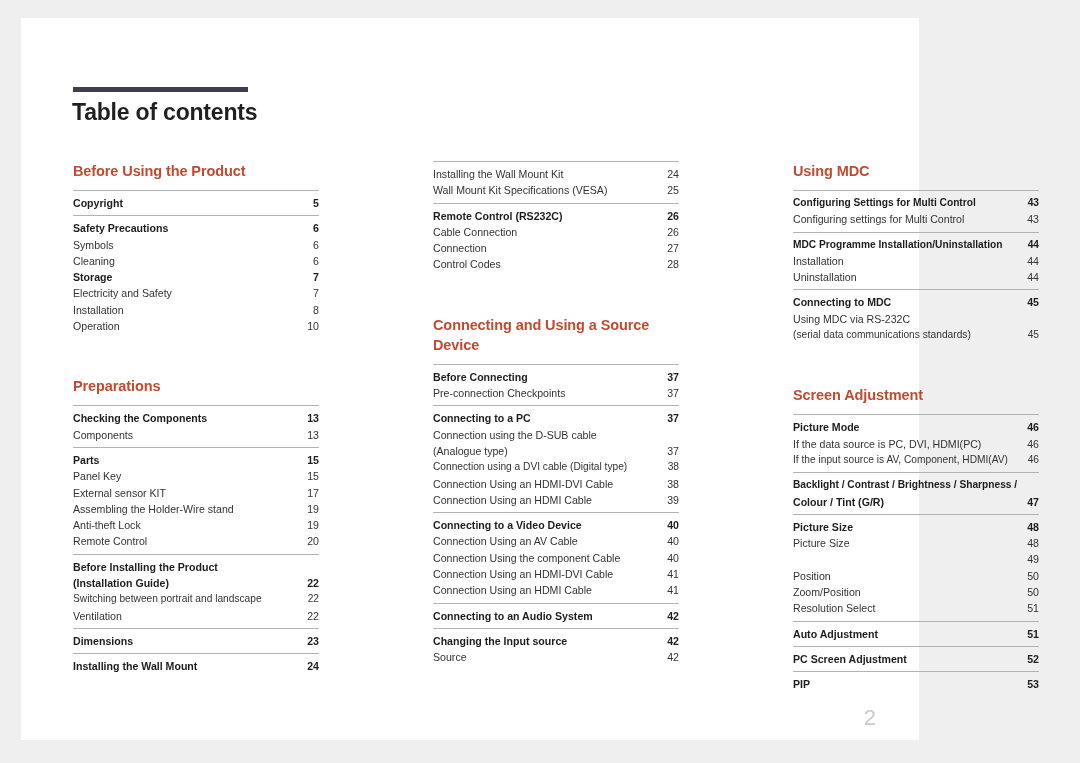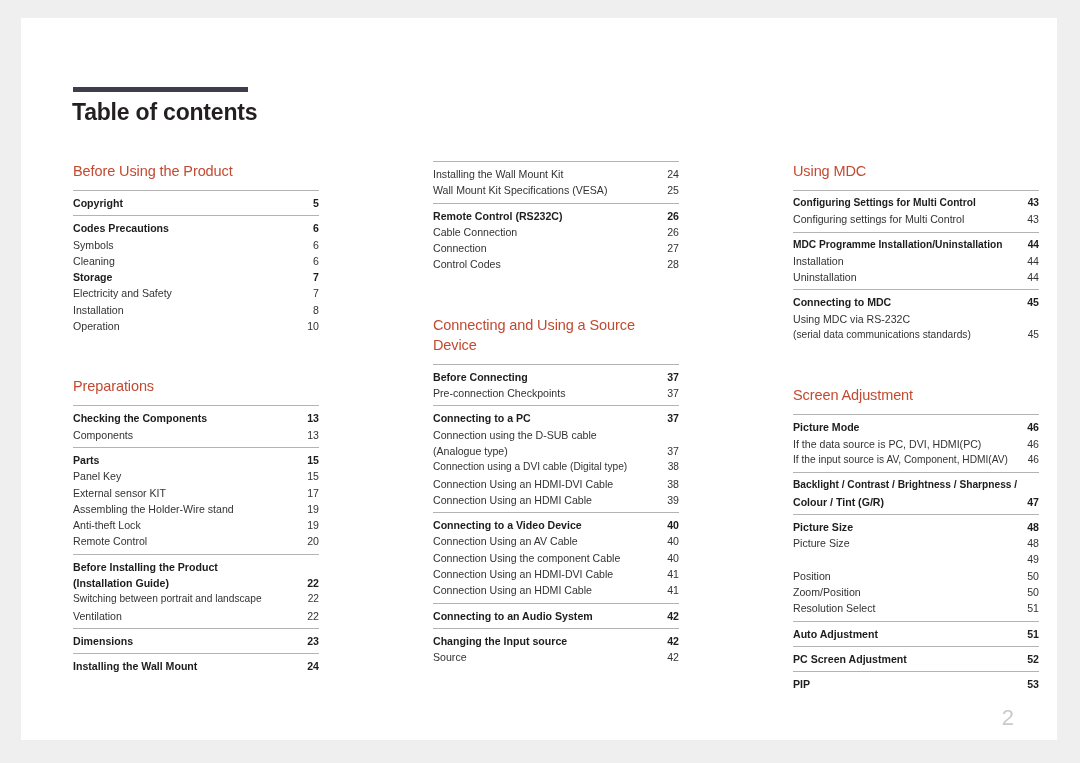--- a/index.html
+++ b/index.html
@@ -11,21 +11,21 @@
     width: 1080px;
     height: 763px;
     background: #efefef;
     font-family: "Liberation Sans", sans-serif;
     overflow: hidden;
   }
   .page {
     position: absolute;
     left: 21px;
     top: 18px;
-    width: 1036px;
+    width: 898px;
     height: 722px;
     background: #ffffff;
   }
   .title-rule {
     position: absolute;
     left: 52px;
     top: 69px;
     width: 175px;
     height: 5px;
     background: #3e3d4c;
@@ -53,21 +53,21 @@
     margin-right: 114px;
   }
   .col:last-child {
     margin-right: 0;
   }
   .section-heading {
     color: #c24a31;
     font-size: 14.5px;
     line-height: 20px;
     margin: 0 0 9px 0;
-    font-weight: normal;
+    font-weight: bold;
     letter-spacing: -0.1px;
   }
   .section-heading.spaced-top {
     margin-top: 38px;
   }
   .group {
     border-top: 1px solid #b3b3b3;
     padding-top: 4px;
     padding-bottom: 4px;
   }
@@ -128,21 +128,21 @@
       <div class="col">
         <div class="section-heading">Before Using the Product</div>
         <div class="group">
           <div class="entry bold">
             <span class="label">Copyright</span>
             <span class="pg">5</span>
           </div>
         </div>
         <div class="group">
           <div class="entry bold">
-            <span class="label">Codes Precautions</span>
+            <span class="label">Safety Precautions</span>
             <span class="pg">6</span>
           </div>
           <div class="entry">
             <span class="label">Symbols</span>
             <span class="pg">6</span>
           </div>
           <div class="entry">
             <span class="label">Cleaning</span>
             <span class="pg">6</span>
           </div>

